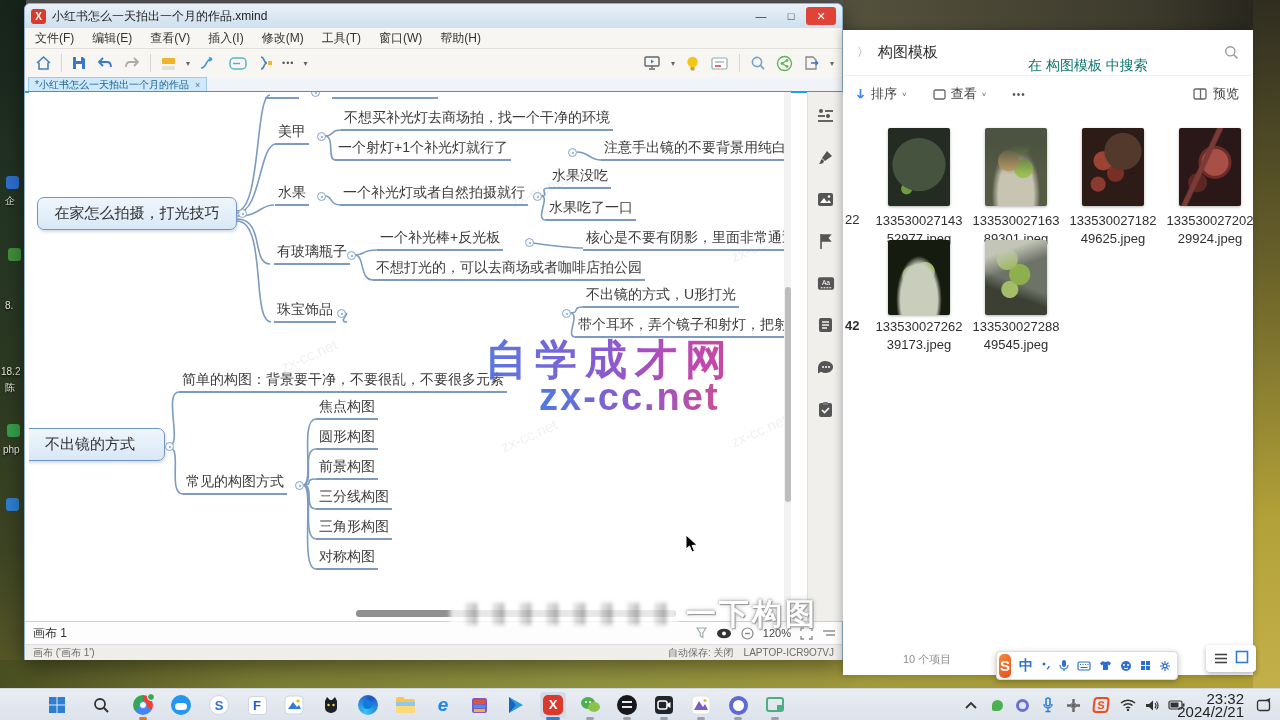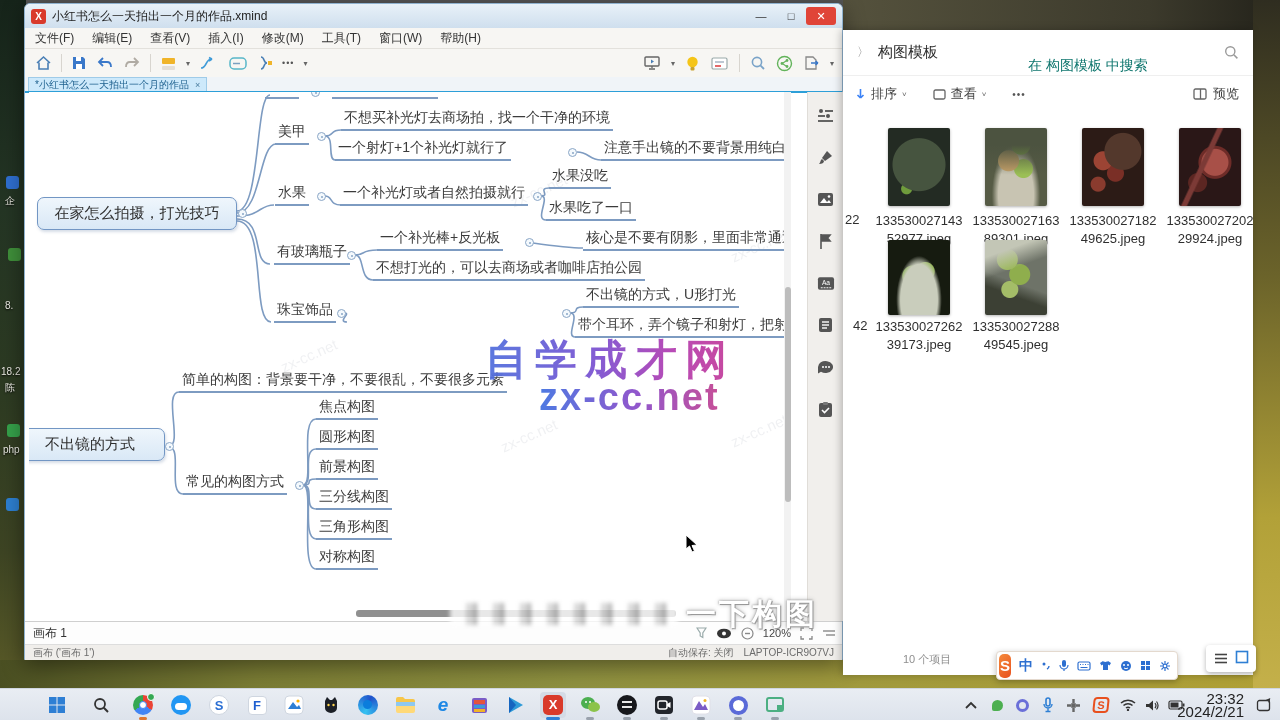--- a/index.html
+++ b/index.html
@@ -544,21 +544,21 @@
   <div class="thumb th3" style="left:239px;top:98px;"></div>
   <div class="thumb th4" style="left:336px;top:98px;"></div>
   <div class="partial" style="left:2px;top:182px;">22</div>
   <div class="fname" style="left:31px;top:182px;">13353002714352977.jpeg</div>
   <div class="fname" style="left:128px;top:182px;">13353002716389301.jpeg</div>
   <div class="fname" style="left:225px;top:182px;">13353002718249625.jpeg</div>
   <div class="fname" style="left:322px;top:182px;">13353002720229924.jpeg</div>
 
   <div class="thumb th5" style="left:45px;top:210px;"></div>
   <div class="thumb th6" style="left:142px;top:210px;"></div>
-  <div class="partial" style="left:10px;top:288px;">42</div>
+  <div class="partial" style="left:2px;top:288px;font-weight:bold;">42</div>
   <div class="fname" style="left:31px;top:288px;">13353002726239173.jpeg</div>
   <div class="fname" style="left:128px;top:288px;">13353002728849545.jpeg</div>
 
   <div class="e-count">10 个项目</div>
 </div>
 
 <div class="abs taskbar">
   <div class="tb-ic" style="left:44px;">
     <svg width="18" height="18" viewBox="0 0 18 18">
         <rect x="1" y="1" width="7.5" height="7.5" fill="#2e7fd4"></rect>

